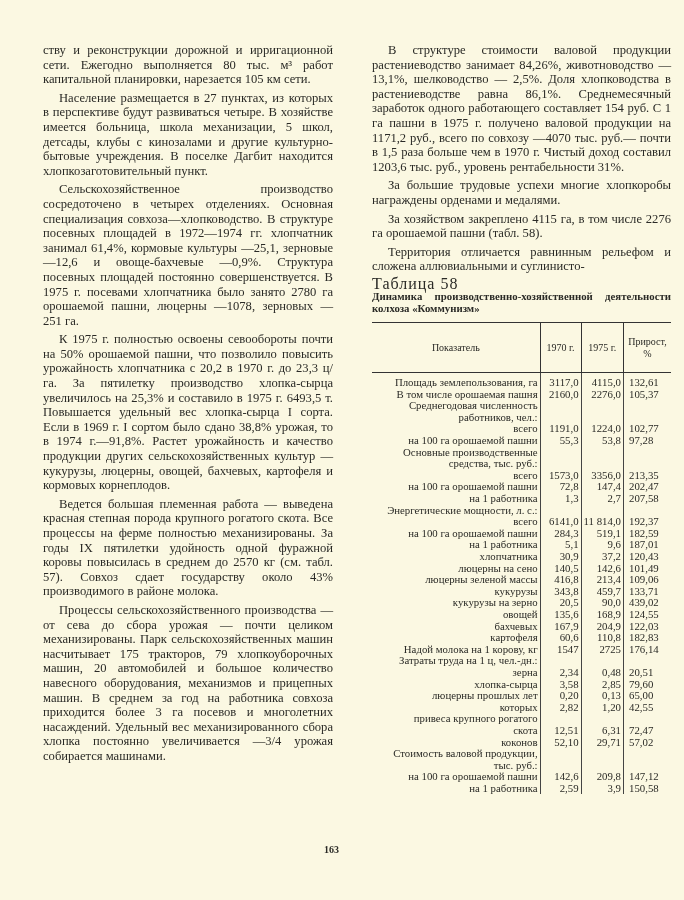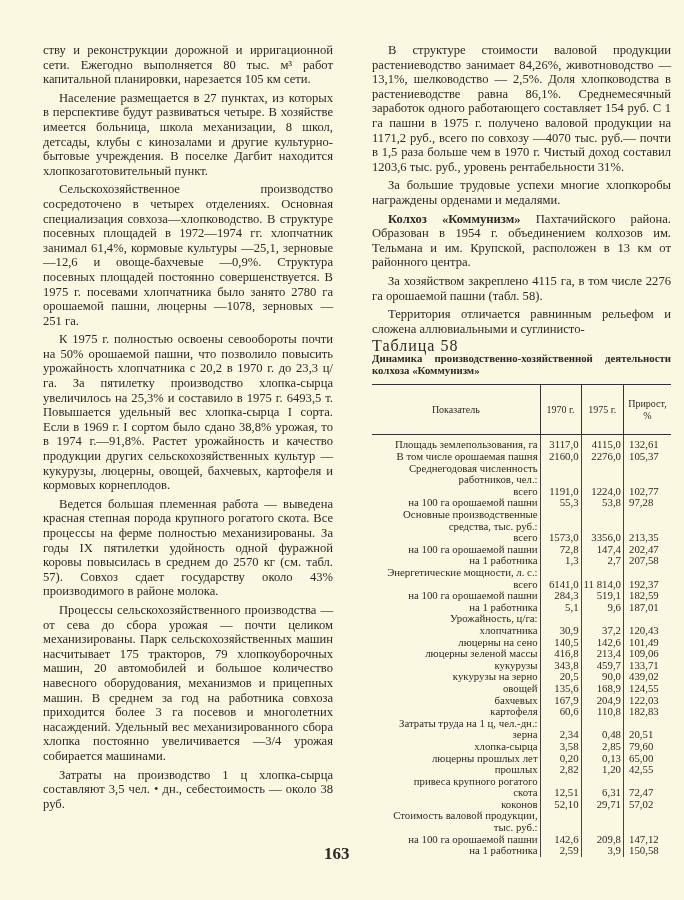--- a/index.html
+++ b/index.html
@@ -22,39 +22,37 @@
   table.data thead th { font-weight: normal; font-size: 10px; border-top: 1.5px solid #333; border-bottom: 1.5px solid #333; padding: 13px 2px; text-align: center; }
   table.data thead th + th { border-left: 1px solid #333; }
   table.data td { padding: 0 2px; vertical-align: bottom; }
   table.data td.v { text-align: right; border-left: 1px solid #444; white-space: nowrap; width: 36px; }
   table.data td.p { text-align: left; border-left: 1px solid #444; padding-left: 5px; width: 40px; white-space: nowrap; }
   table.data td.lbl { text-align: right; }
   td.l0 { padding-left: 0; }
   td.l1 { padding-left: 12px !important; }
   td.l2 { padding-left: 16px !important; }
   tr.gap td { padding-top: 4px; }
-  .page-num { position: absolute; left: 324px; top: 844px; font-size: 17px; font-weight: bold; }
+  .page-num { position: absolute; left: 324px; top: 844px; font-size: 10px; font-weight: bold; }
 </style>
 </head>
 <body>
 
 <div class="col col-left">
   <p>ству и реконструкции дорожной и ирригационной сети. Ежегодно выполняется 80 тыс. м³ работ капитальной планировки, нарезается 105 км сети.</p>
-  <p class="ind">Население размещается в 27 пунктах, из которых в перспективе будут развиваться четыре. В хозяйстве имеется больница, школа механизации, 8 школ, детсады, клубы с кинозалами и другие культурно-бытовые учреждения. В поселке Дагбит находится хлопкозаготовительный пункт.</p>
+  <p class="ind">Население размещается в 27 пунктах, из которых в перспективе будут развиваться четыре. В хозяйстве имеется больница, школа механизации, 5 школ, детсады, клубы с кинозалами и другие культурно-бытовые учреждения. В поселке Дагбит находится хлопкозаготовительный пункт.</p>
   <p class="ind">Сельскохозяйственное производство сосредоточено в четырех отделениях. Основная специализация совхоза—хлопководство. В структуре посевных площадей в 1972—1974 гг. хлопчатник занимал 61,4%, кормовые культуры —25,1, зерновые —12,6 и овоще-бахчевые —0,9%. Структура посевных площадей постоянно совершенствуется. В 1975 г. посевами хлопчатника было занято 2780 га орошаемой пашни, люцерны —1078, зерновых — 251 га.</p>
   <p class="ind">К 1975 г. полностью освоены севообороты почти на 50% орошаемой пашни, что позволило повысить урожайность хлопчатника с 20,2 в 1970 г. до 23,3 ц/га. За пятилетку производство хлопка-сырца увеличилось на 25,3% и составило в 1975 г. 6493,5 т. Повышается удельный вес хлопка-сырца I сорта. Если в 1969 г. I сортом было сдано 38,8% урожая, то в 1974 г.—91,8%. Растет урожайность и качество продукции других сельскохозяйственных культур — кукурузы, люцерны, овощей, бахчевых, картофеля и кормовых корнеплодов.</p>
   <p class="ind">Ведется большая племенная работа — выведена красная степная порода крупного рогатого скота. Все процессы на ферме полностью механизированы. За годы IX пятилетки удойность одной фуражной коровы повысилась в среднем до 2570 кг (см. табл. 57). Совхоз сдает государству около 43% производимого в районе молока.</p>
   <p class="ind">Процессы сельскохозяйственного производства — от сева до сбора урожая — почти целиком механизированы. Парк сельскохозяйственных машин насчитывает 175 тракторов, 79 хлопкоуборочных машин, 20 автомобилей и большое количество навесного оборудования, механизмов и прицепных машин. В среднем за год на работника совхоза приходится более 3 га посевов и многолетних насаждений. Удельный вес механизированного сбора хлопка постоянно увеличивается —3/4 урожая собирается машинами.</p>
-  <p class="ind">Затраты на производство 1 ц хлопка-сырца составляют 3,5 чел. • дн., себестоимость — около 38 руб.</p>
 </div>
 
 <div class="col col-right">
   <p class="ind">В структуре стоимости валовой продукции растениеводство занимает 84,26%, животноводство —13,1%, шелководство — 2,5%. Доля хлопководства в растениеводстве равна 86,1%. Среднемесячный заработок одного работающего составляет 154 руб. С 1 га пашни в 1975 г. получено валовой продукции на 1171,2 руб., всего по совхозу —4070 тыс. руб.— почти в 1,5 раза больше чем в 1970 г. Чистый доход составил 1203,6 тыс. руб., уровень рентабельности 31%.</p>
   <p class="ind">За большие трудовые успехи многие хлопкоробы награждены орденами и медалями.</p>
-  <p class="ind"><span class="bold">Колхоз «Коммунизм»</span><span> Пахтачийского района. Образован в 1954 г. объединением колхозов им. Тельмана и им. Крупской, расположен в 13 км от районного центра.</span></p>
   <p class="ind">За хозяйством закреплено 4115 га, в том числе 2276 га орошаемой пашни (табл. 58).</p>
   <p class="ind">Территория отличается равнинным рельефом и сложена аллювиальными и суглинисто-</p>
 
   <div class="tbl-caption">Таблица 58</div>
   <div class="tbl-title">Динамика производственно-хозяйственной деятельности колхоза «Коммунизм»</div>
 
   <table class="data">
     <thead>
       <tr>
         <th>Показатель</th>
@@ -136,26 +134,20 @@
           <td class="v">519,1</td>
           <td class="p">182,59</td>
         </tr>
         <tr>
           <td class="lbl l2">на 1 работника</td>
           <td class="v">5,1</td>
           <td class="v">9,6</td>
           <td class="p">187,01</td>
         </tr>
         <tr>
-          <td class="lbl l0">Урожайность, ц/га:</td>
-          <td class="v"></td>
-          <td class="v"></td>
-          <td class="p"></td>
-        </tr>
-        <tr>
           <td class="lbl l2">хлопчатника</td>
           <td class="v">30,9</td>
           <td class="v">37,2</td>
           <td class="p">120,43</td>
         </tr>
         <tr>
           <td class="lbl l2">люцерны на сено</td>
           <td class="v">140,5</td>
           <td class="v">142,6</td>
           <td class="p">101,49</td>
@@ -190,20 +182,26 @@
           <td class="v">204,9</td>
           <td class="p">122,03</td>
         </tr>
         <tr>
           <td class="lbl l2">картофеля</td>
           <td class="v">60,6</td>
           <td class="v">110,8</td>
           <td class="p">182,83</td>
         </tr>
         <tr>
+          <td class="lbl l0">Надой молока на 1 корову, кг</td>
+          <td class="v">1547</td>
+          <td class="v">2725</td>
+          <td class="p">176,14</td>
+        </tr>
+        <tr>
           <td class="lbl l0">Затраты труда на 1 ц, чел.-дн.:</td>
           <td class="v"></td>
           <td class="v"></td>
           <td class="p"></td>
         </tr>
         <tr>
           <td class="lbl l2">зерна</td>
           <td class="v">2,34</td>
           <td class="v">0,48</td>
           <td class="p">20,51</td>
@@ -214,21 +212,21 @@
           <td class="v">2,85</td>
           <td class="p">79,60</td>
         </tr>
         <tr>
           <td class="lbl l2">люцерны прошлых лет</td>
           <td class="v">0,20</td>
           <td class="v">0,13</td>
           <td class="p">65,00</td>
         </tr>
         <tr>
-          <td class="lbl l2">прошлых</td>
+          <td class="lbl l2">которых</td>
           <td class="v">2,82</td>
           <td class="v">1,20</td>
           <td class="p">42,55</td>
         </tr>
         <tr>
           <td class="lbl l2">привеса крупного рогатого скота</td>
           <td class="v">12,51</td>
           <td class="v">6,31</td>
           <td class="p">72,47</td>
         </tr>

